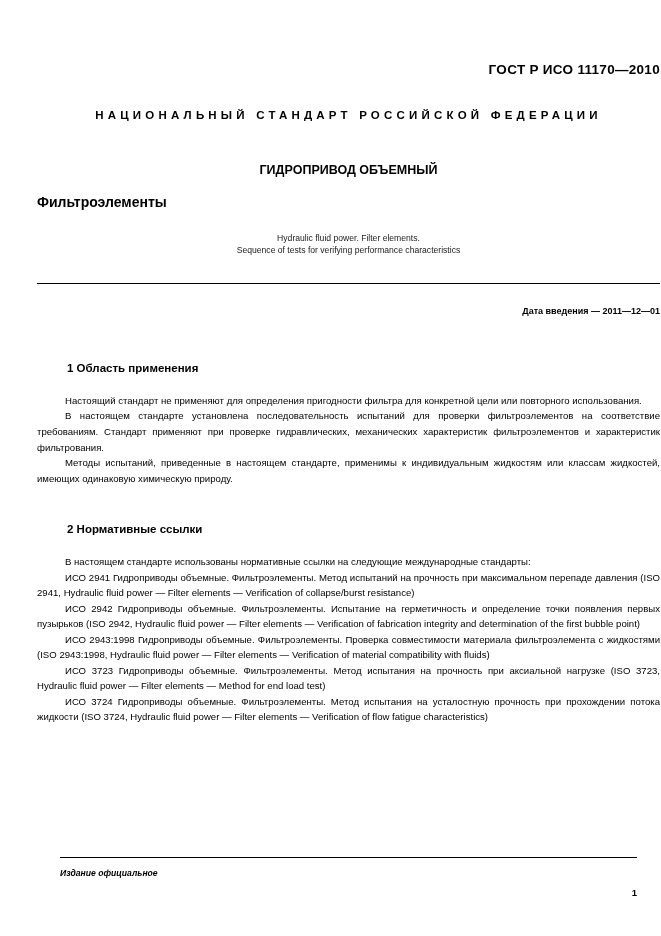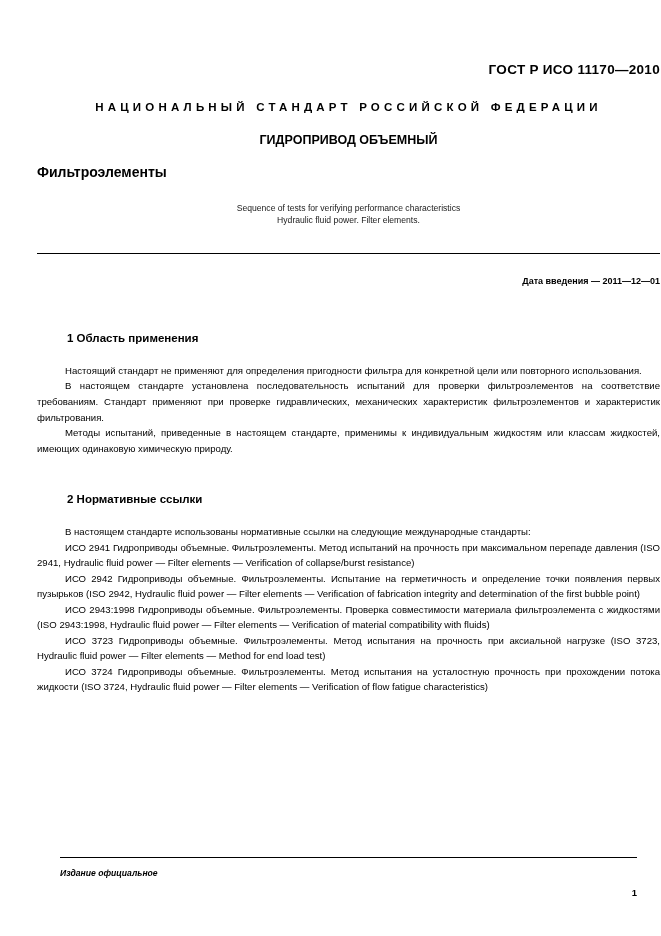--- a/index.html
+++ b/index.html
@@ -29,27 +29,27 @@
     font-size: 13.5px;
     font-weight: bold;
     letter-spacing: 0.3px;
     margin-top: 62px;
   }
   .nat-std {
     text-align: center;
     font-size: 11.5px;
     font-weight: bold;
     letter-spacing: 4.2px;
-    margin-top: 24px;
+    margin-top: 32px;
   }
   .title-main {
     text-align: center;
     font-size: 12.5px;
     font-weight: bold;
-    margin-top: 20px;
+    margin-top: 42px;
   }
   .title-sub1 {
     font-size: 14px;
     font-weight: bold;
     margin-top: 17px;
   }
   .title-sub2 {
     text-align: center;
     font-size: 10.5px;
     font-weight: bold;
@@ -131,22 +131,22 @@
 <div class="page">
 
   <div class="std-number">ГОСТ Р ИСО 11170—2010</div>
 
   <div class="nat-std">НАЦИОНАЛЬНЫЙ СТАНДАРТ РОССИЙСКОЙ ФЕДЕРАЦИИ</div>
 
   <div class="title-main">ГИДРОПРИВОД ОБЪЕМНЫЙ</div>
   <div class="title-sub1">Фильтроэлементы</div>
 
   <div class="title-en">
+    <div>Hydraulic fluid power. Filter elements.</div>
     <div>Sequence of tests for verifying performance characteristics</div>
-    <div>Hydraulic fluid power. Filter elements.</div>
   </div>
 
   <hr class="rule">
 
   <div class="intro-date">Дата введения — 2011—12—01</div>
 
   <div class="section-head">1  Область применения</div>
   <div class="body-block">
     <p class="body gap">Настоящий стандарт не применяют для определения пригодности фильтра для конкретной цели или повторного использования.</p>
     <p class="body">В настоящем стандарте установлена последовательность испытаний для проверки фильтроэлементов на соответствие требованиям. Стандарт применяют при проверке гидравлических, механических характеристик фильтроэлементов и характеристик фильтрования.</p>

